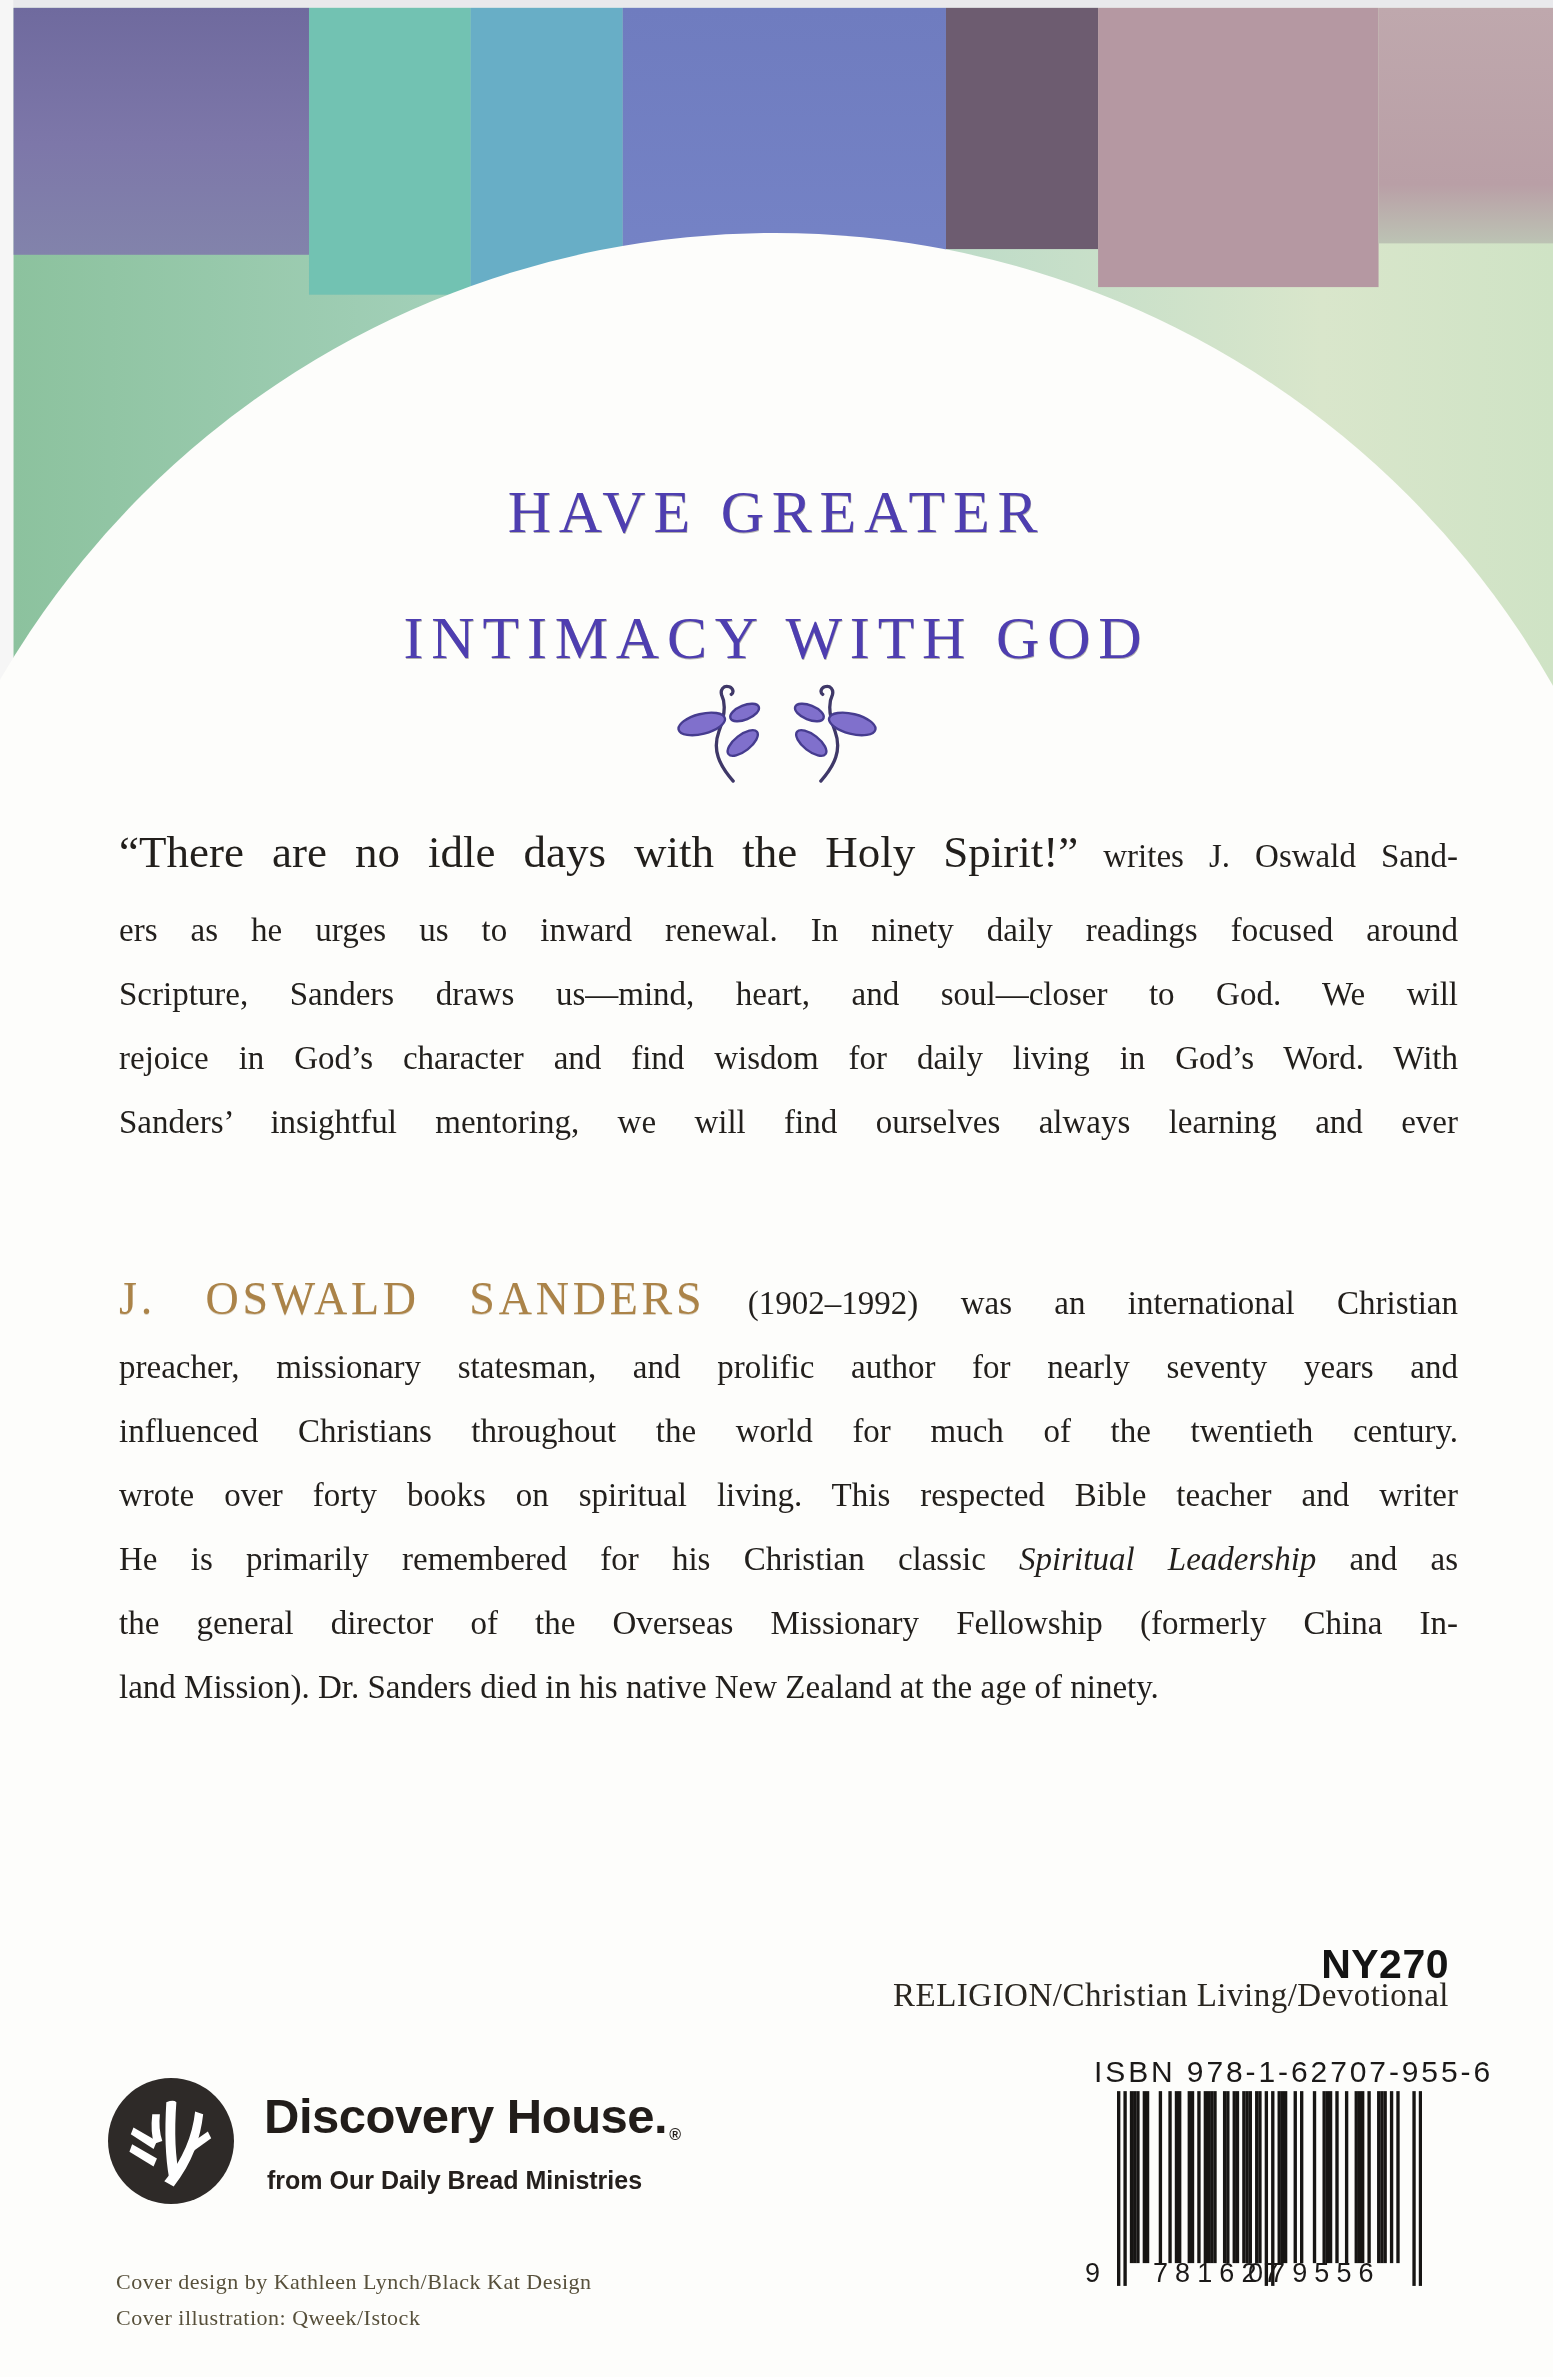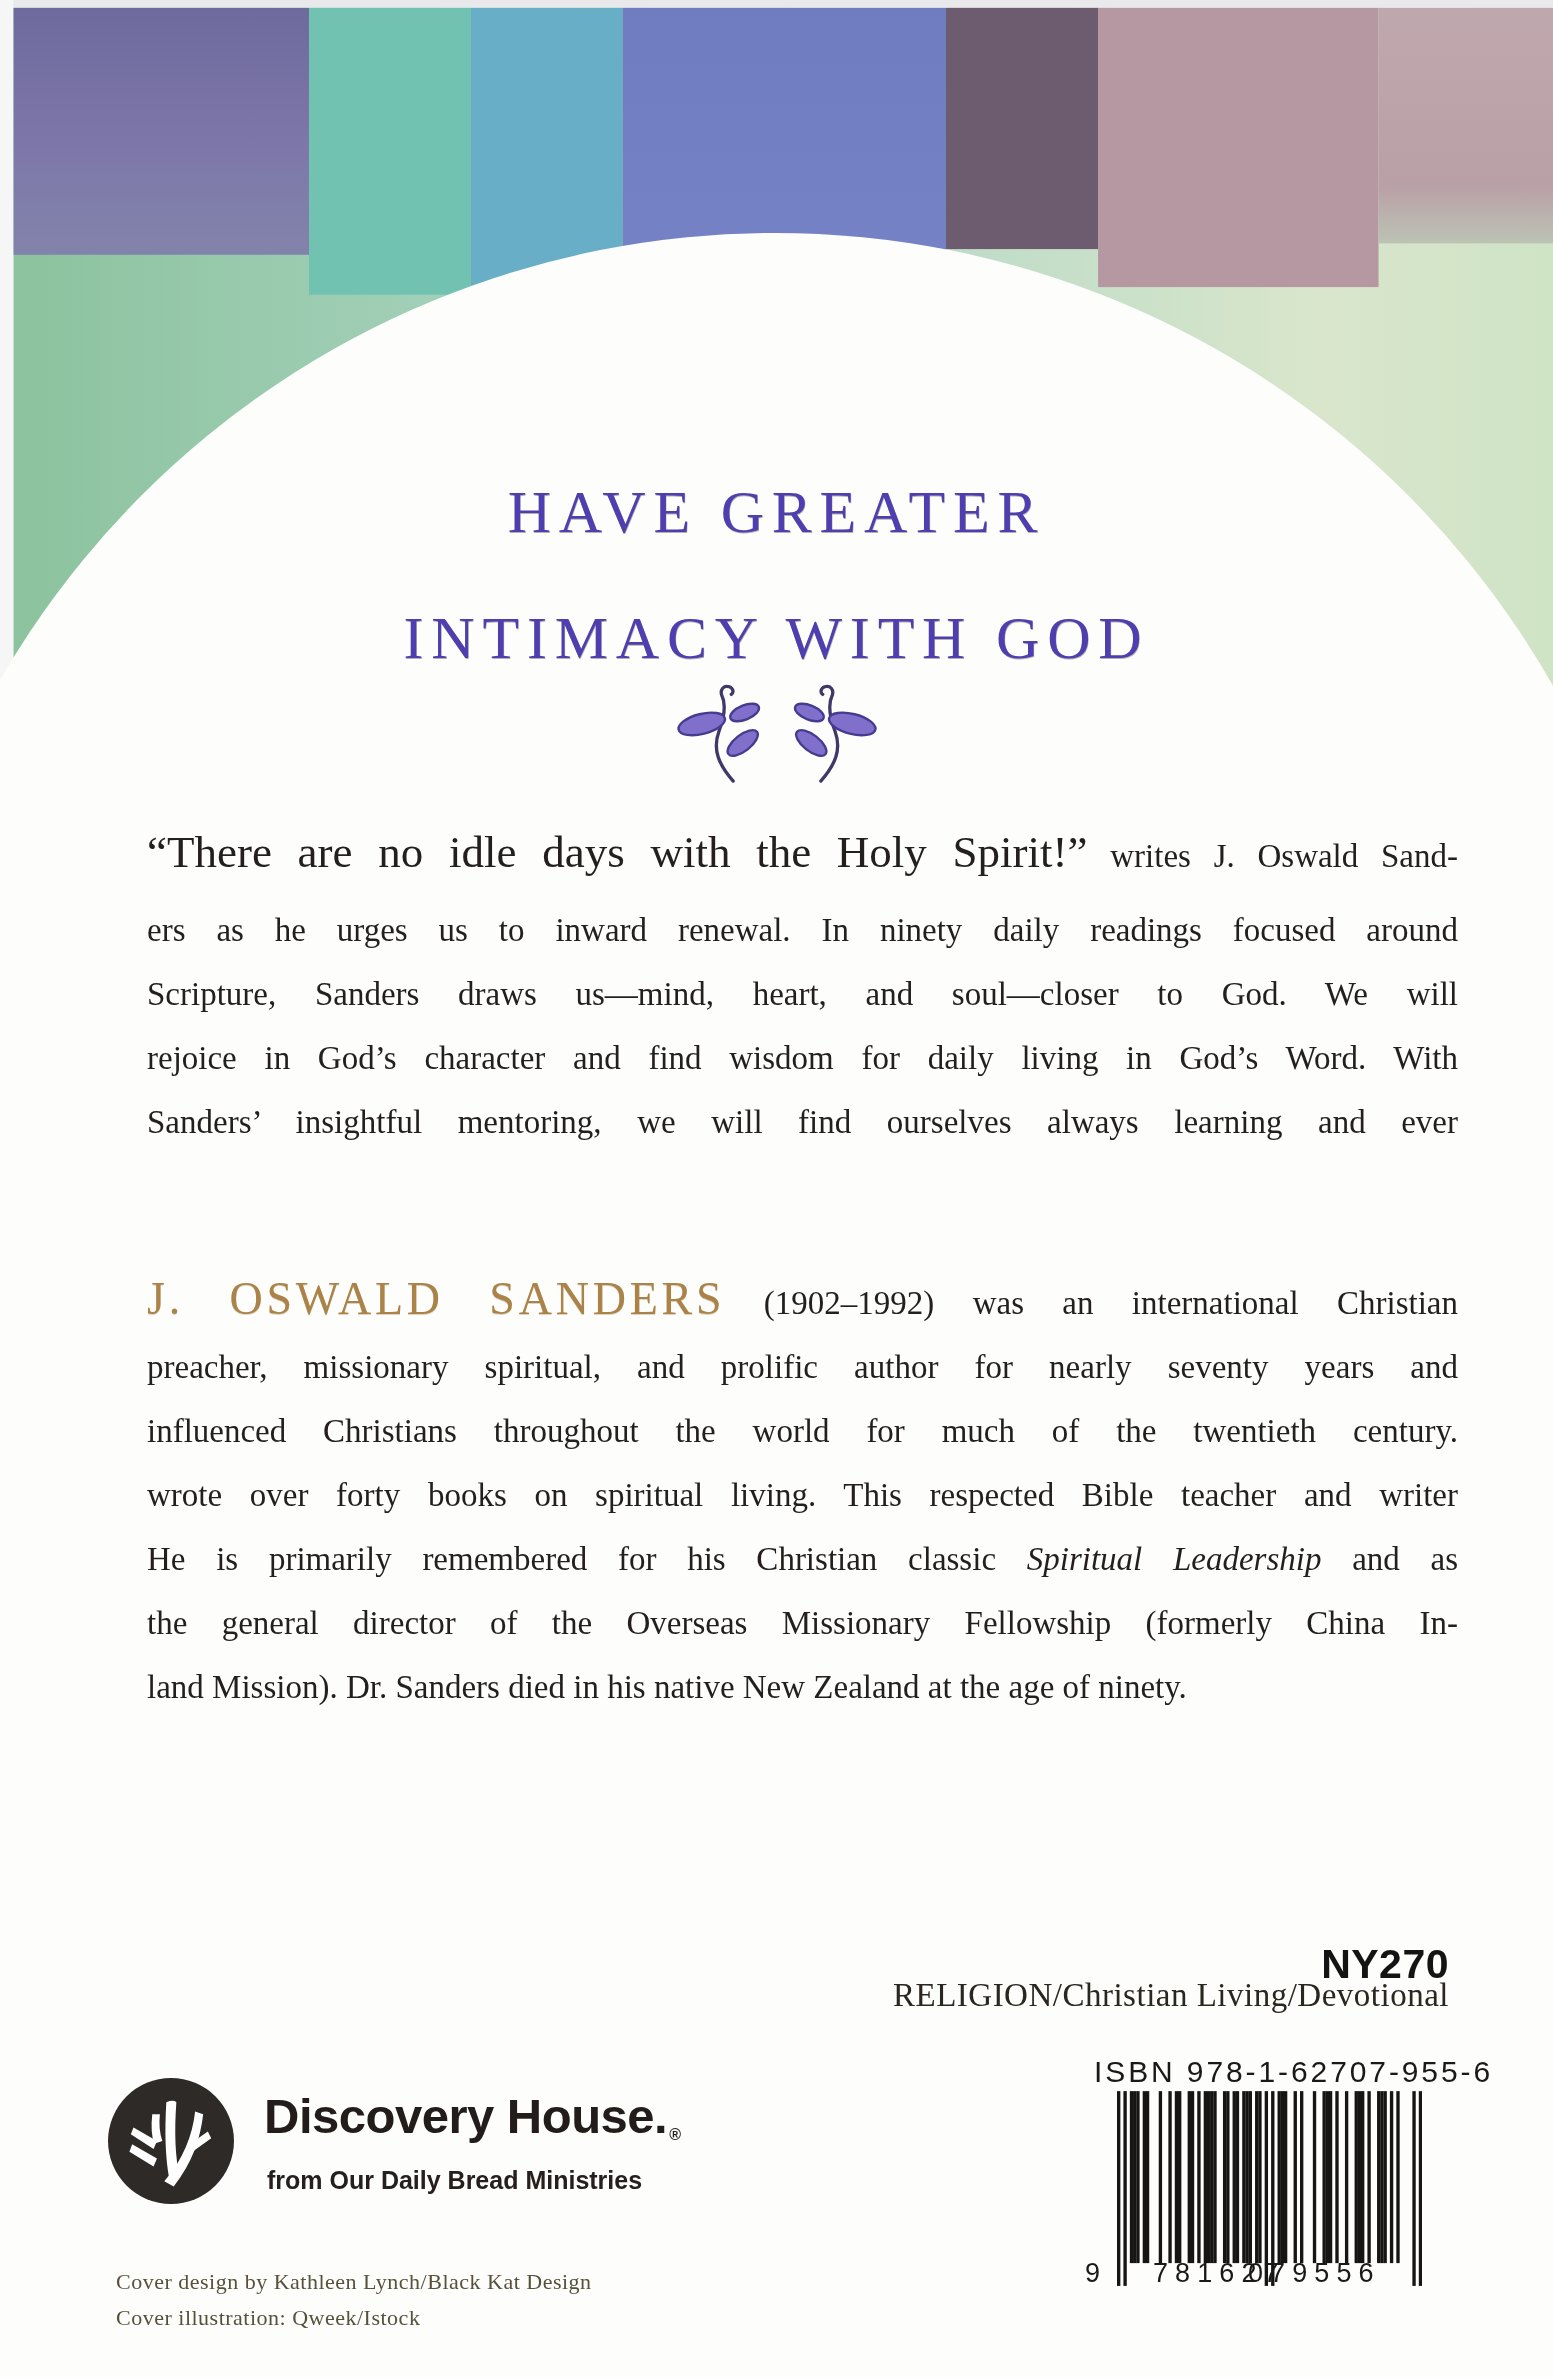--- a/index.html
+++ b/index.html
@@ -20,21 +20,21 @@
     text-shadow:0.5px 0.5px 0 rgba(40,35,30,.35);
     white-space:nowrap;
   }
   .title.l1{top:478px;}
   .title.l2{top:604px;}
   .ornament{position:absolute;top:680px;left:50%;transform:translateX(-50%);}
   
   .para{position:absolute;left:119px;width:1339px;}
   .para .bline{
     font-size:33px;line-height:64px;white-space:nowrap;
-    text-align:justify;text-align-last:justify;margin-left:28px;
+    text-align:justify;text-align-last:justify;
   }
   .para .bline.last{text-align-last:left;}
   #p1{top:811px;}
   #p1 .first{line-height:83px;}
   .bigquote{font-size:45px;}
   #p2{top:1267px;}
   .author-name{
     font-size:46px;letter-spacing:3.8px;color:#ab8348;
     text-shadow:0 0.5px 0 rgba(120,90,40,.25);
   }
@@ -153,21 +153,21 @@
   <div class="para" id="p1">
     <div class="bline first"><span class="bigquote">“There are no idle days with the Holy Spirit!”</span><span> writes J. Oswald Sand-</span></div>
     <div class="bline">ers as he urges us to inward renewal. In ninety daily readings focused around</div>
     <div class="bline">Scripture, Sanders draws us—mind, heart, and soul—closer to God. We will</div>
     <div class="bline">rejoice in God’s character and find wisdom for daily living in God’s Word. With</div>
     <div class="bline">Sanders’ insightful mentoring, we will find ourselves always learning and ever</div>
   </div>
 
   <div class="para" id="p2">
     <div class="bline"><span class="author-name">J. OSWALD SANDERS</span><span> (1902–1992) was an international Christian</span></div>
-    <div class="bline">preacher, missionary spiritual, and prolific author for nearly seventy years and</div>
+    <div class="bline">preacher, missionary statesman, and prolific author for nearly seventy years and</div>
     <div class="bline">influenced Christians throughout the world for much of the twentieth century.</div>
     <div class="bline">wrote over forty books on spiritual living. This respected Bible teacher and writer</div>
     <div class="bline"><span>He is primarily remembered for his Christian classic </span><span class="classic">Spiritual Leadership</span><span> and as</span></div>
     <div class="bline">the general director of the Overseas Missionary Fellowship (formerly China In-</div>
     <div class="bline last">land Mission). Dr. Sanders died in his native New Zealand at the age of ninety.</div>
   </div>
 
   <div class="stock-code">NY270</div>
   <div class="category">RELIGION/Christian Living/Devotional</div>
   <div class="isbn-label">ISBN 978-1-62707-955-6</div>

